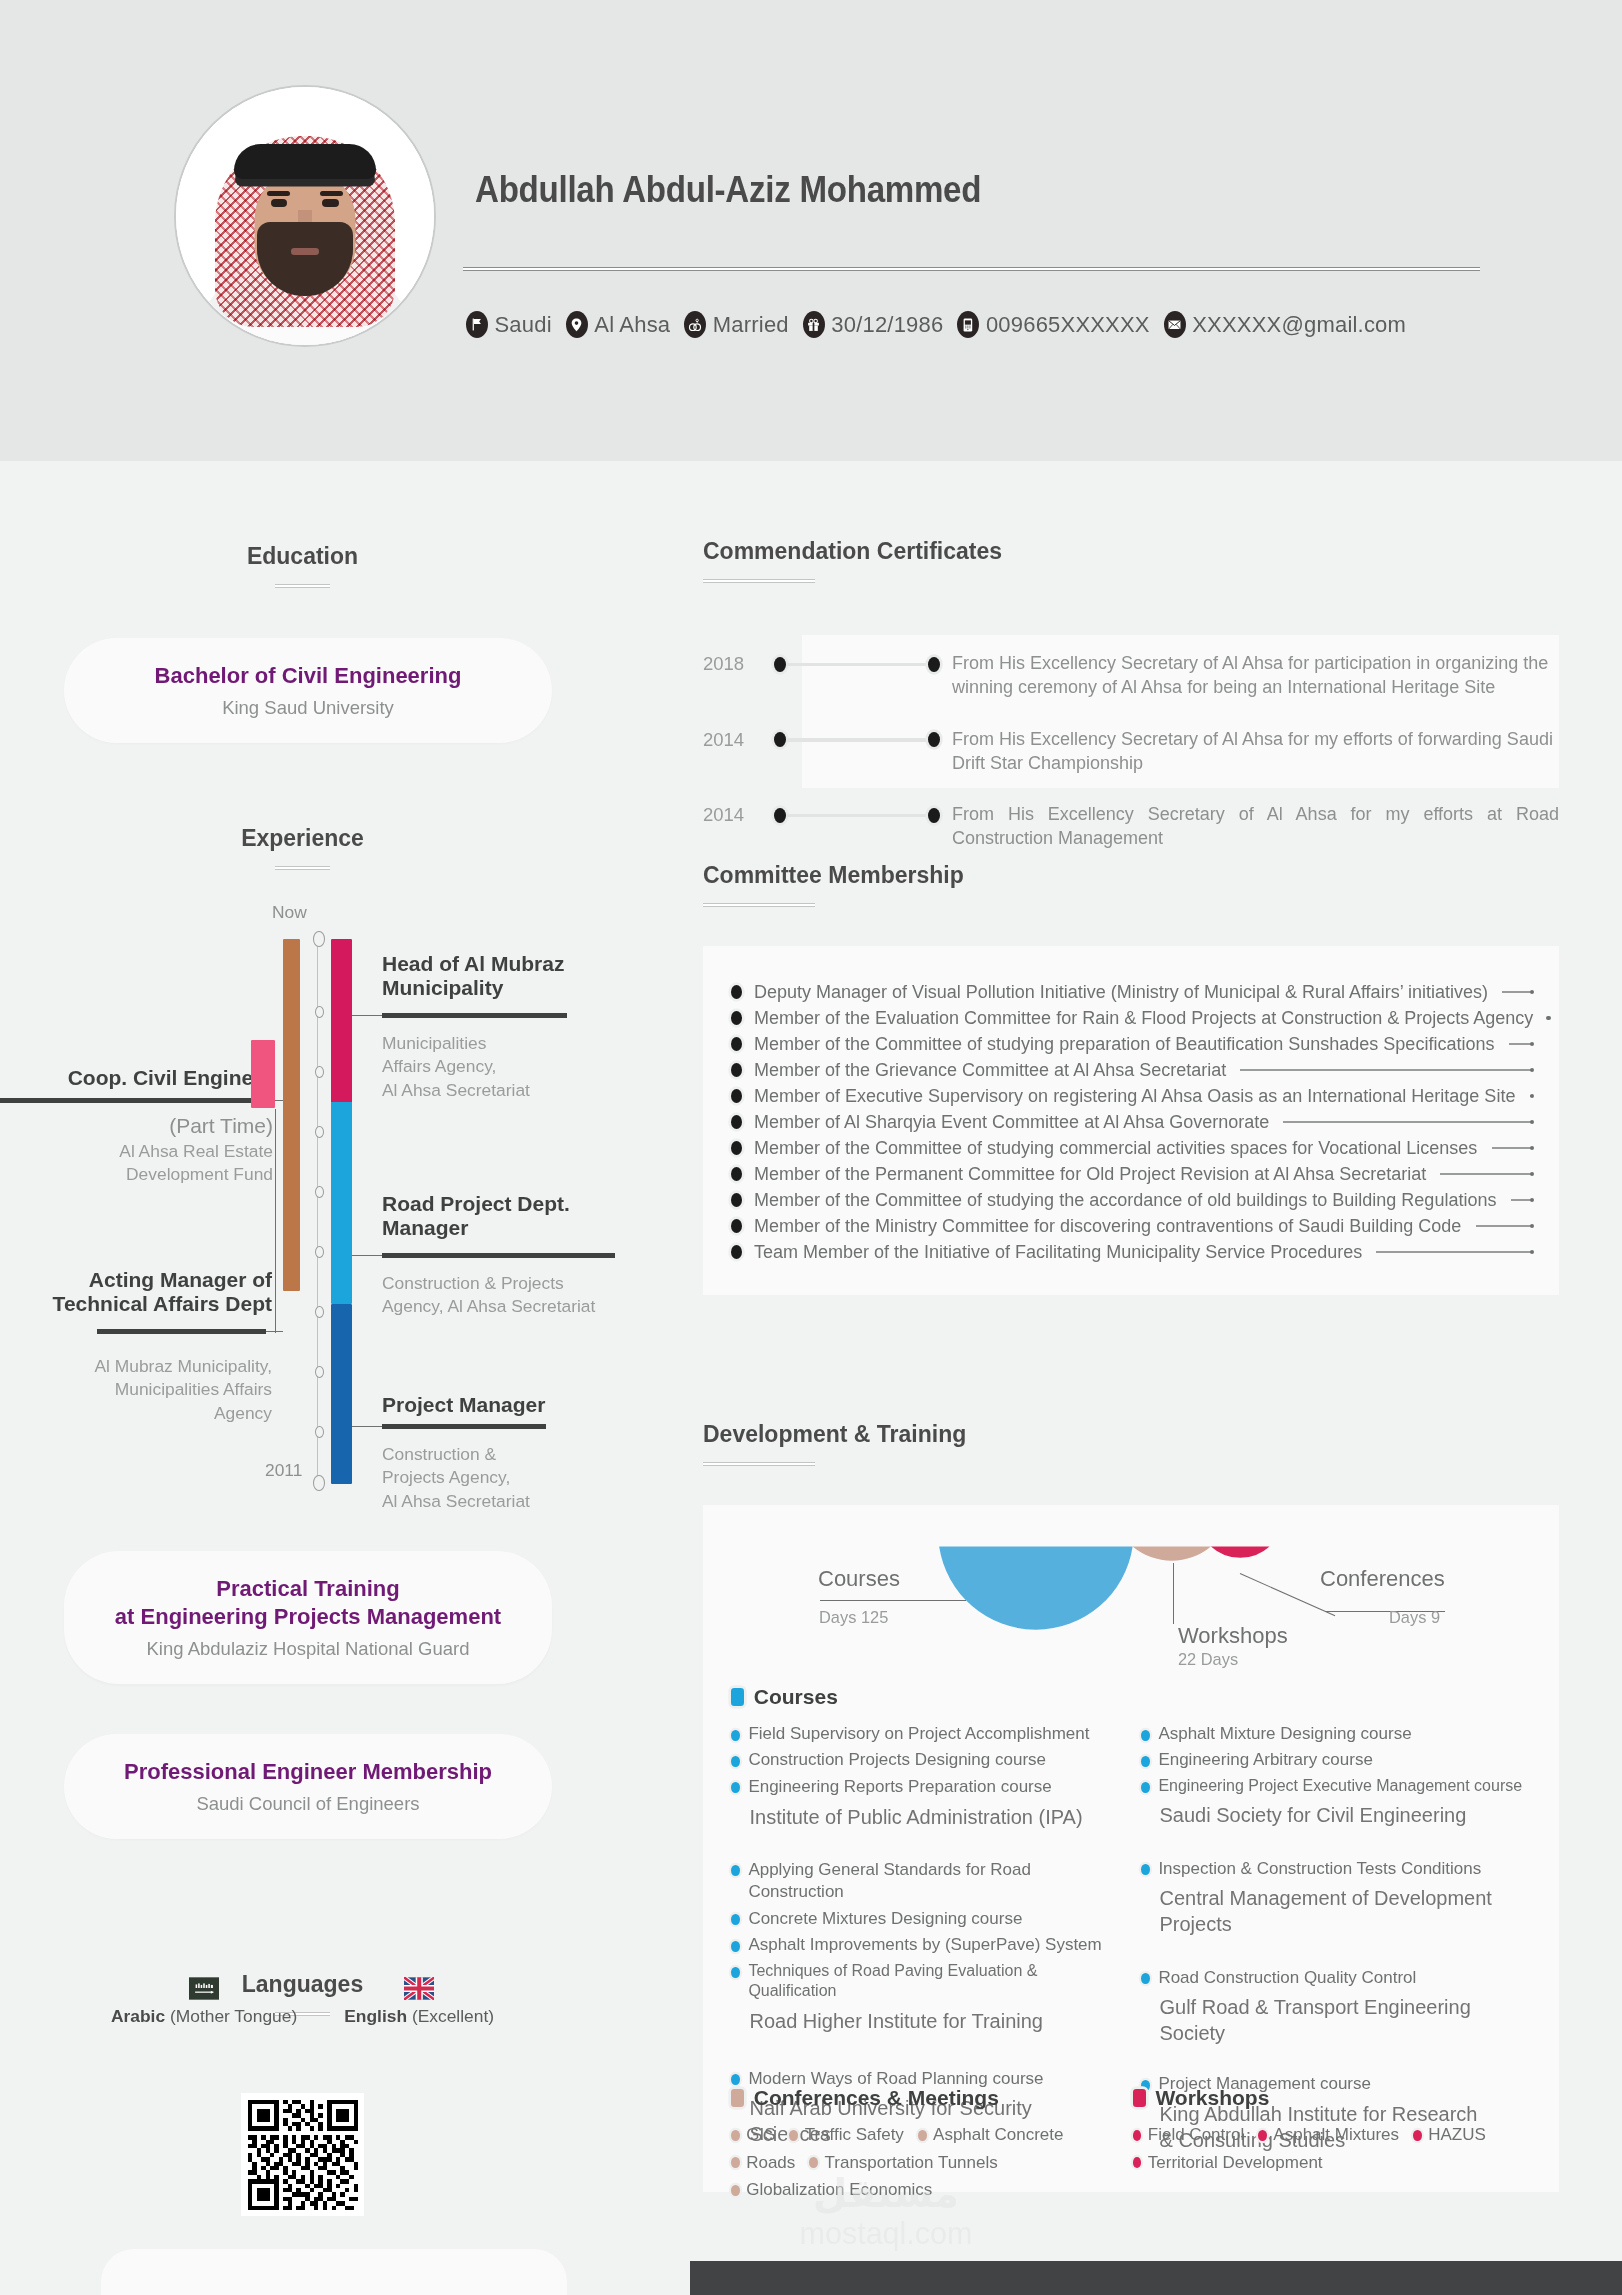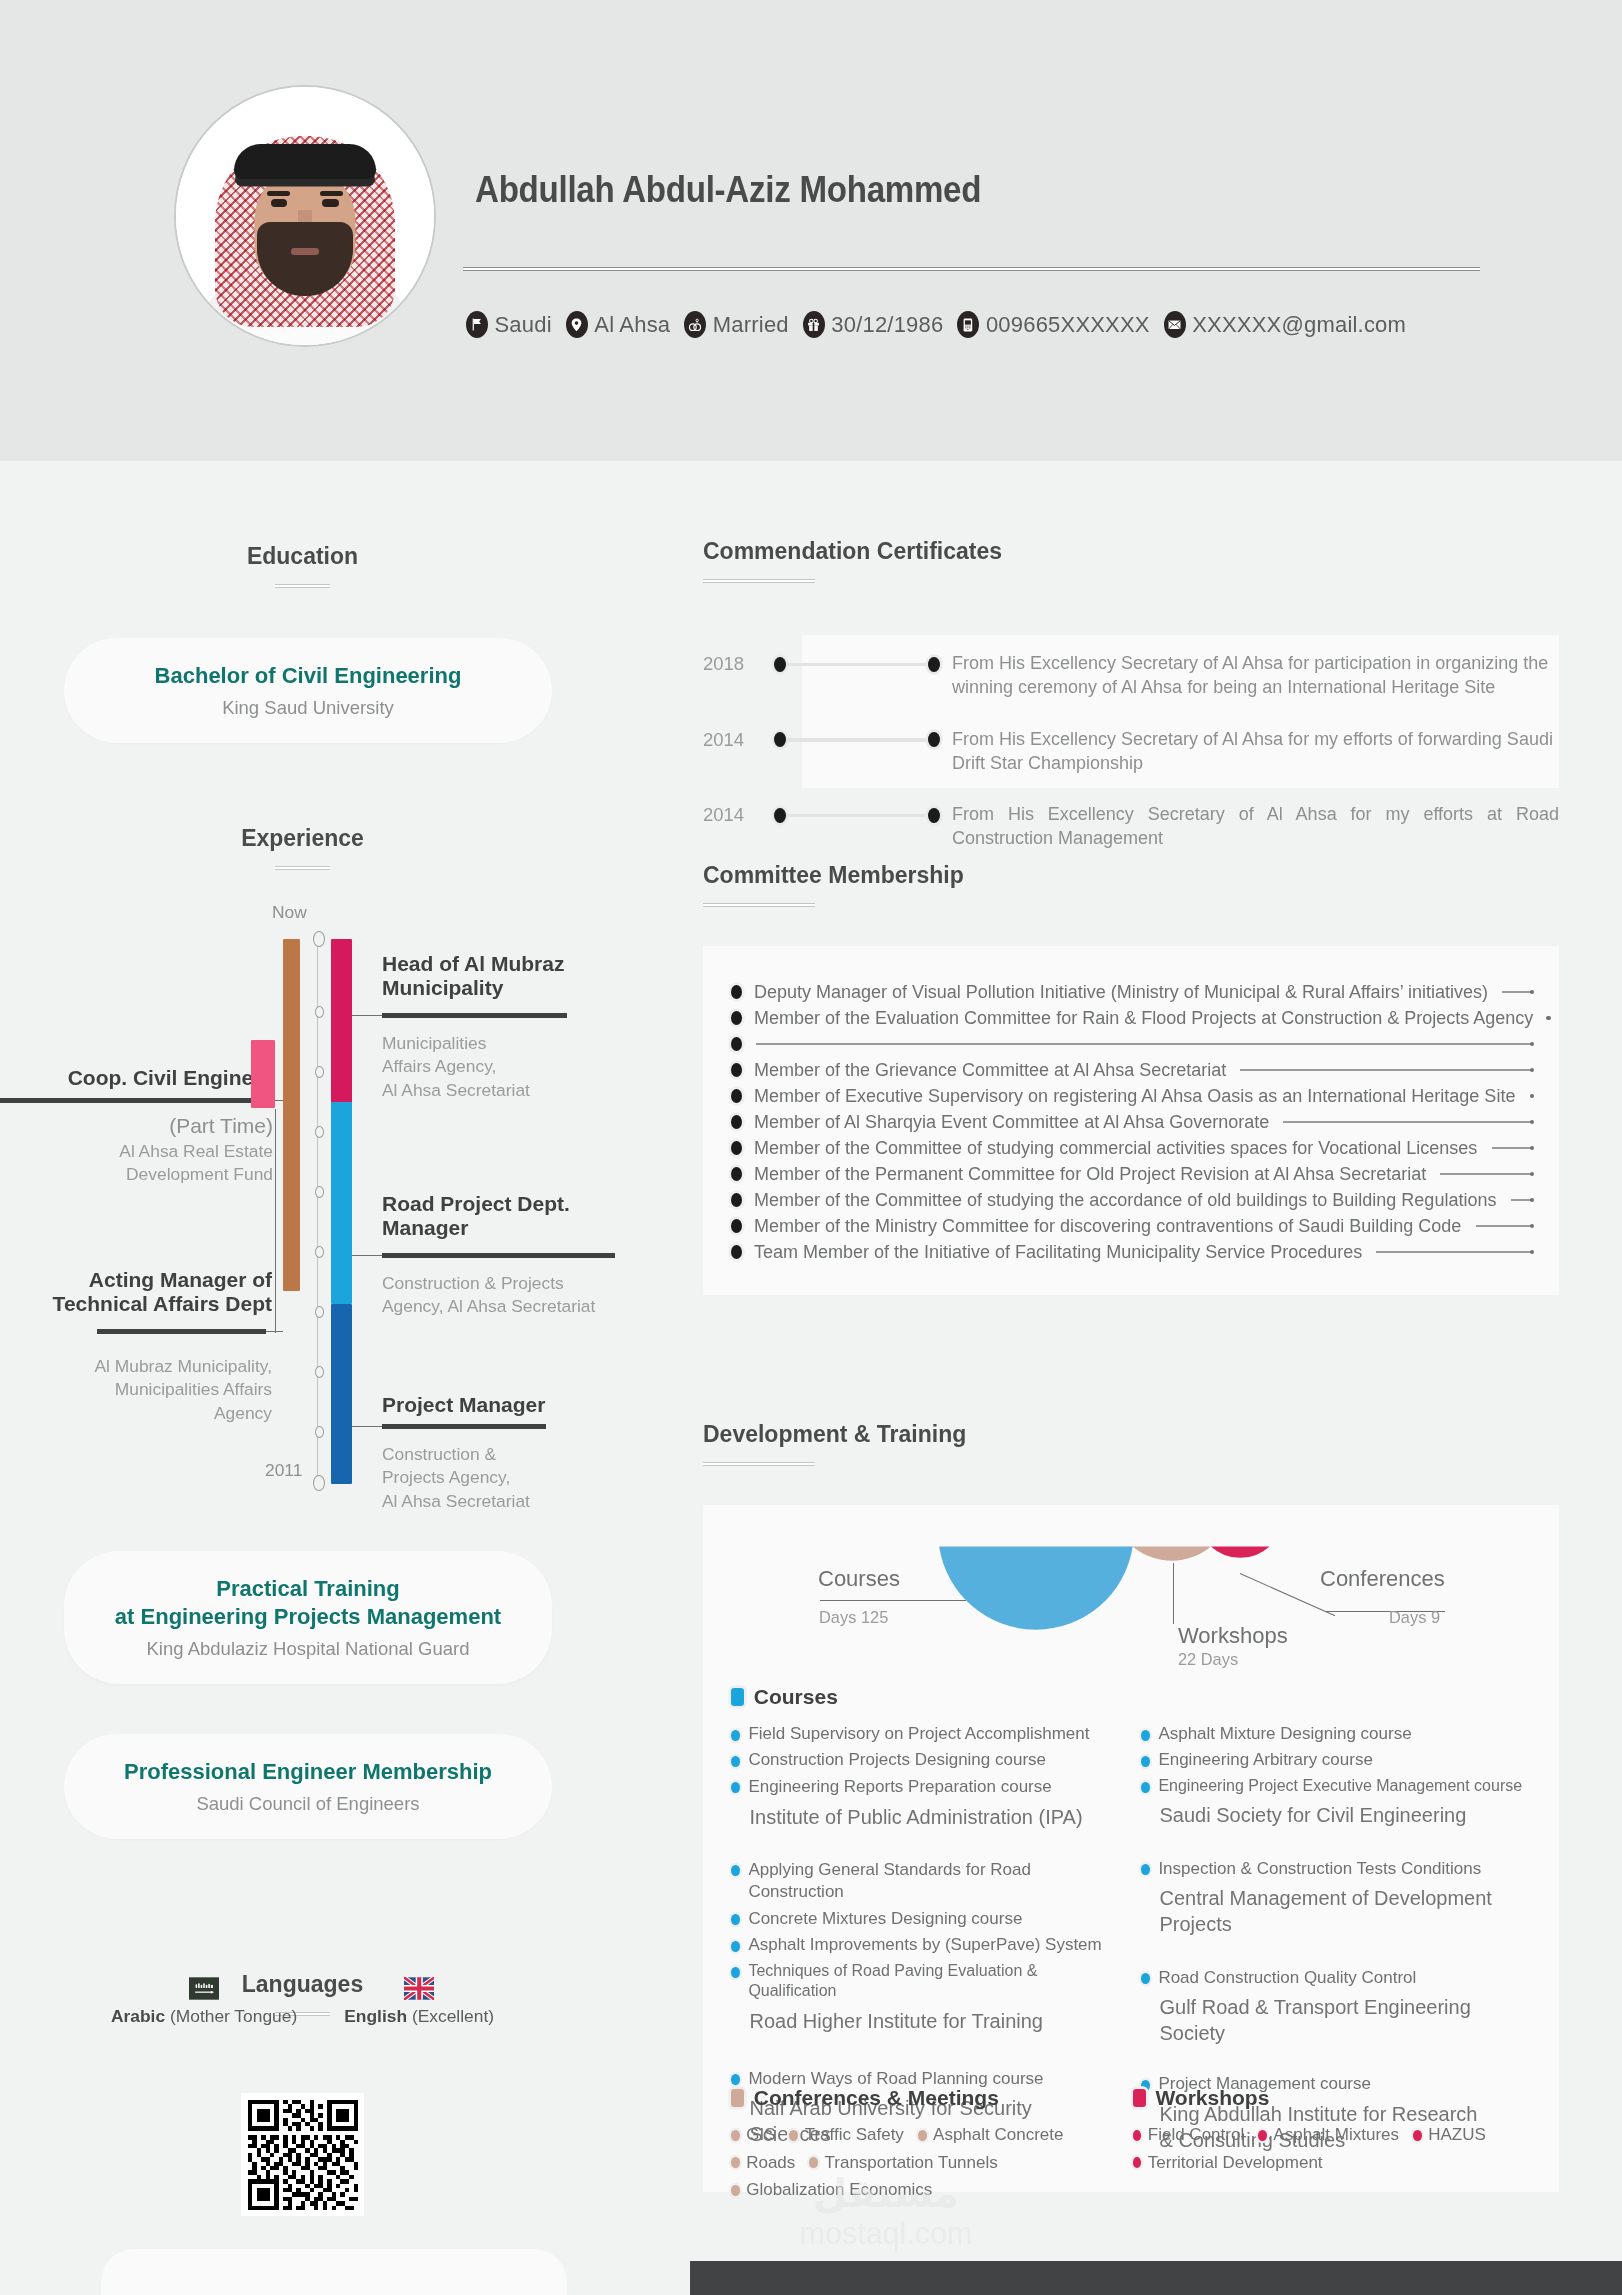--- a/index.html
+++ b/index.html
@@ -111,21 +111,21 @@
   .lsec-head .t { font-size: 23px; font-weight: 700; color:#4a4a4a;
     font-family:"Liberation Sans Narrow","Liberation Sans",sans-serif; }
   .lsec-head .r { width: 55px; height: 3.8px; margin: 14px auto 0;
     background:#ffffff; border-top:1.1px solid #c3c5c5; border-bottom:1.1px solid #c3c5c5; }
 
   .pill {
     background: #fafafa; border-radius: 55px;
     padding: 24px 33px; text-align: center;
     box-shadow: 0 1.1px 2.7px rgba(0,0,0,0.025);
   }
-  .pill .ttl { font-size: 22px; font-weight: 700; color:#0f766e; line-height:1.28;
+  .pill .ttl { font-size: 22px; font-weight: 700; color:#701a75; line-height:1.28;
     font-family:"Liberation Sans Narrow","Liberation Sans",sans-serif; }
   .pill .sub { font-size: 18.5px; color:#8e9090; margin-top: 6.5px; font-weight:300;
     font-family:"Liberation Sans Narrow","Liberation Sans",sans-serif; }
 
   
   .tl-wrap { position: relative; }
   .tl-axis { position:absolute; width:1.1px; background:#c0c2c2; }
   .tl-node { position:absolute; width:8.7px; height:12px; border-radius:50%;
      border:1.1px solid #9a9c9c; background:#f1f2f2; }
   .tl-node.big { width:12px; height:16.4px; }
@@ -638,20 +638,21 @@
       <span class="cmt-text">Deputy Manager of Visual Pollution Initiative (Ministry of Municipal &amp; Rural Affairs’ initiatives)</span>
       <span class="cmt-rule"></span>
     </div>
     <div class="cmt-item" style="height:26px;">
       <span class="cmt-dot"></span>
       <span class="cmt-text">Member of the Evaluation Committee for Rain &amp; Flood Projects at Construction &amp; Projects Agency</span>
       <span class="cmt-rule"></span>
     </div>
     <div class="cmt-item" style="height:26px;">
       <span class="cmt-dot"></span>
+      <span class="cmt-text">Member of the Committee of studying preparation of Beautification Sunshades Specifications</span>
       <span class="cmt-rule"></span>
     </div>
     <div class="cmt-item" style="height:26px;">
       <span class="cmt-dot"></span>
       <span class="cmt-text">Member of the Grievance Committee at Al Ahsa Secretariat</span>
       <span class="cmt-rule"></span>
     </div>
     <div class="cmt-item" style="height:26px;">
       <span class="cmt-dot"></span>
       <span class="cmt-text">Member of Executive Supervisory on registering Al Ahsa Oasis as an International Heritage Site</span>

